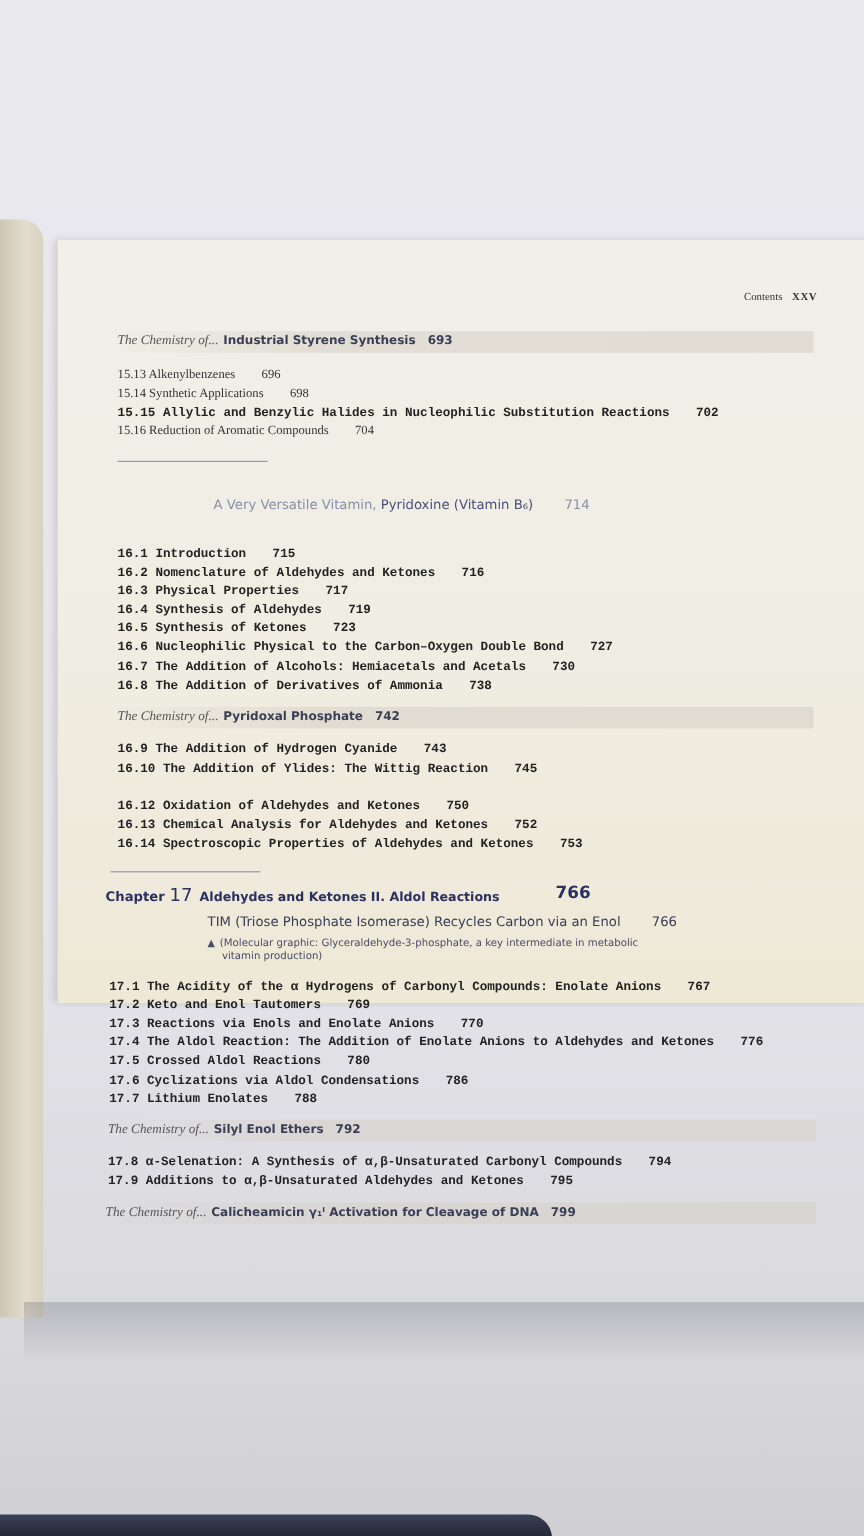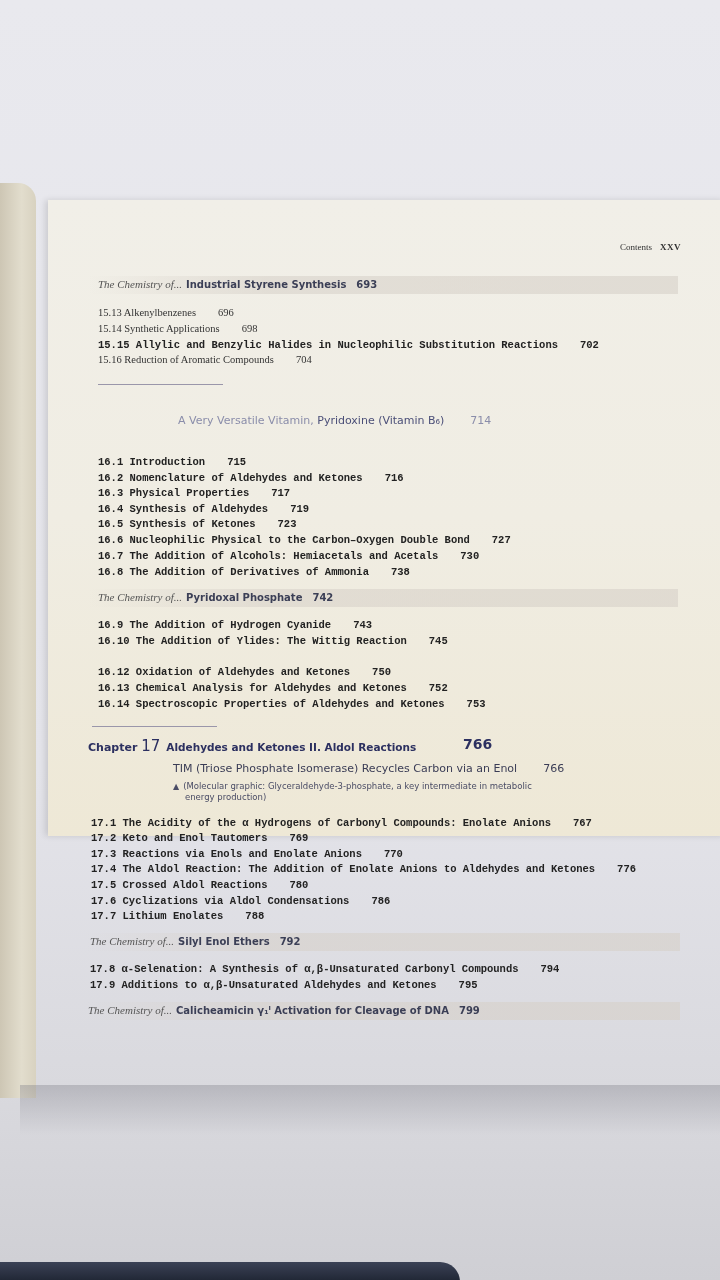--- a/index.html
+++ b/index.html
@@ -95,21 +95,21 @@
   <div class="sec bold" style="top:483px"><span>16.13</span> <span>Chemical Analysis for Aldehydes and Ketones</span><span class="pg">752</span></div>
   <div class="sec bold" style="top:499px"><span>16.14</span> <span>Spectroscopic Properties of Aldehydes and Ketones</span><span class="pg">753</span></div>
 
   <div class="rule" style="top:526px;left:44px"></div>
 
   <div class="chap c17" style="top:536px;left:40px">
     <span class="lbl"><span>Chapter</span> <span class="cn">17</span></span><span class="t">Aldehydes and Ketones II. Aldol Reactions</span>
     <span class="pg" style="left:375px;top:0">766</span>
   </div>
   <div class="sub sub17" style="top:562px;left:125px"><span>TIM (Triose Phosphate Isomerase) Recycles Carbon via an Enol</span><span class="pg">766</span></div>
-  <div class="mol mol17" style="top:581px;left:125px"><span class="tri">▲</span><span>(Molecular graphic: Glyceraldehyde-3-phosphate, a key intermediate in metabolic</span><br><span style="margin-left:12px">energy production)</span></div>
+  <div class="mol mol17" style="top:581px;left:125px"><span class="tri">▲</span><span>(Molecular graphic: Glyceraldehyde-3-phosphate, a key intermediate in metabolic</span><br><span style="margin-left:12px">vitamin production)</span></div>
 
   <div class="sec bold" style="top:618px;left:43px"><span>17.1</span> <span>The Acidity of the α Hydrogens of Carbonyl Compounds: Enolate Anions</span><span class="pg">767</span></div>
   <div class="sec bold" style="top:633px;left:43px"><span>17.2</span> <span>Keto and Enol Tautomers</span><span class="pg">769</span></div>
   <div class="sec bold" style="top:649px;left:43px"><span>17.3</span> <span>Reactions via Enols and Enolate Anions</span><span class="pg">770</span></div>
   <div class="sec bold" style="top:664px;left:43px"><span>17.4</span> <span>The Aldol Reaction: The Addition of Enolate Anions to Aldehydes and Ketones</span><span class="pg">776</span></div>
   <div class="sec bold" style="top:680px;left:43px"><span>17.5</span> <span>Crossed Aldol Reactions</span><span class="pg">780</span></div>
   <div class="sec bold" style="top:696px;left:43px"><span>17.6</span> <span>Cyclizations via Aldol Condensations</span><span class="pg">786</span></div>
   <div class="sec bold" style="top:711px;left:43px"><span>17.7</span> <span>Lithium Enolates</span><span class="pg">788</span></div>
 
   <div class="band" style="top:733px;left:38px;width:594px"></div>

